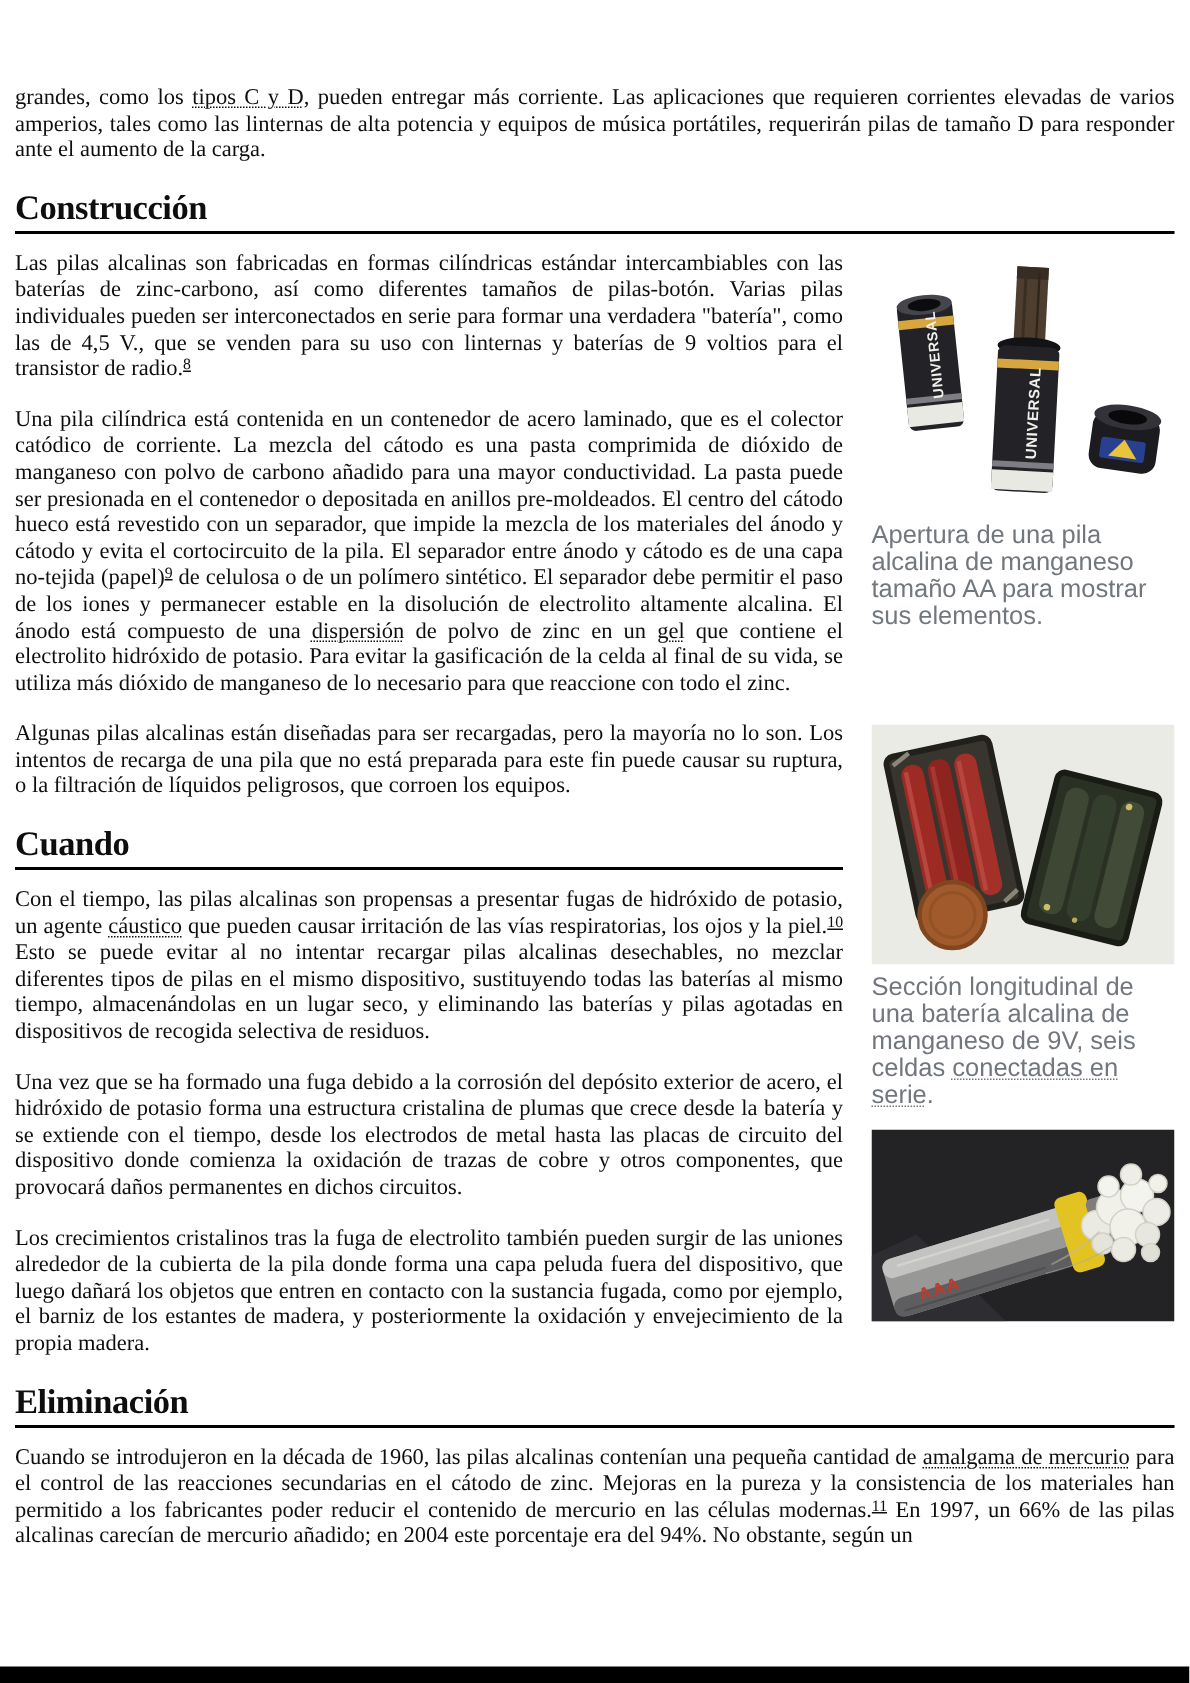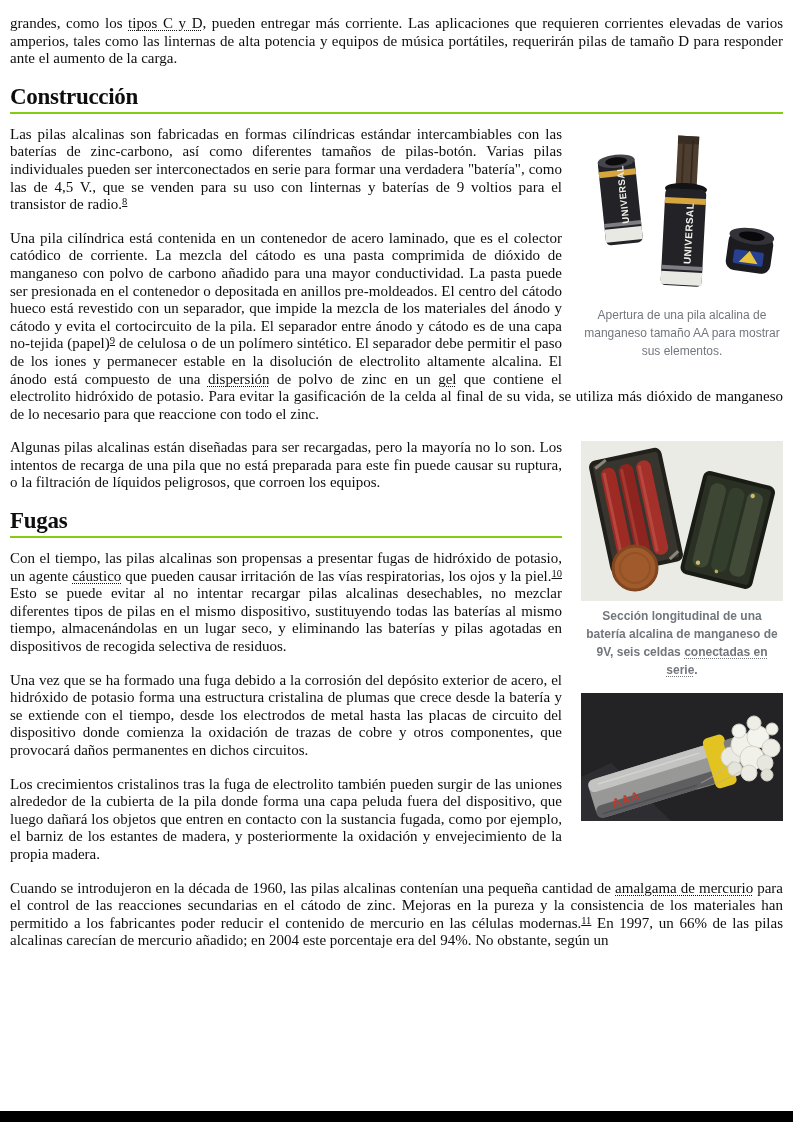--- a/index.html
+++ b/index.html
@@ -2,60 +2,60 @@
 <html><head>
 <meta charset="utf-8">
 <style>
   * { box-sizing: border-box; }
   html, body { margin: 0; padding: 0; }
   body {
     width: 793px; height: 1122px; overflow: hidden; position: relative;
     background: #ffffff; color: #0e0e0e;
     font-family: "Liberation Serif", "DejaVu Serif", serif;
   }
-  .page { padding: 15px 10px 0 10px; }
+  .page { padding: 15px 10px 0 10px; margin-top: 42px; }
 
   p.para {
     margin: 0 0 16px 0;
     font-size: 15px; line-height: 17.6px;
     text-align: justify;
   }
   p.narrow { margin-right: 220px; }
 
   h2.h {
     font-size: 23px; line-height: 26px; letter-spacing: -0.3px;
     font-weight: bold;
     margin: 2px 0 12px 0; padding-bottom: 2px;
-    border-bottom: 2px solid #84cc16;
+    border-bottom: 2px solid #000000;
     overflow: hidden; 
   }
 
   a.lk {
     color: inherit; cursor: pointer;
     text-decoration: underline dotted 1px; text-underline-offset: 2px;
   }
   a.ref {
     color: inherit; cursor: pointer;
     font-size: 10.5px; line-height: 0; vertical-align: 4px;
     text-decoration: underline solid 1px;
   }
 
   figure.fig {
     float: right; clear: right;
     width: 202px;
     margin: 2px 0 14px 19px;
   }
-  figure.fig2m { margin-bottom: 12px; font-weight: bold; }
+  figure.fig2m { margin-bottom: 12px; }
   figure.fig3m { margin-bottom: 12px; }
   .imgbox { width: 202px; display: block; cursor: pointer; }
   .imgbox svg { display: block; }
   figcaption {
     font-family: "Liberation Sans", "DejaVu Sans", sans-serif;
-    font-size: 12px; line-height: 18px; color: #72777d;
-    padding-top: 6px; text-align: center;
+    font-size: 17px; line-height: 18px; color: #72777d;
+    padding-top: 6px; text-align: left;
   }
   figcaption a.lk { color: inherit; }
 
   .bottom-bar {
     position: absolute; left: 0; top: 1111px;
     width: 793px; height: 11px; background: #000;
   }
 </style>
 </head>
 <body>
@@ -136,21 +136,21 @@
         </g>
       </svg>
     </span>
     <figcaption><span>Sección longitudinal de una batería alcalina de manganeso de 9V, seis celdas </span><a class="lk">conectadas en serie</a><span>.</span></figcaption>
   </figure>
 
 
 
   <p class="para">Algunas pilas alcalinas están diseñadas para ser recargadas, pero la mayoría no lo son. Los intentos de recarga de una pila que no está preparada para este fin puede causar su ruptura, o la filtración de líquidos peligrosos, que corroen los equipos.</p>
 
-  <h2 class="h">Fugas</h2>
+  <h2 class="h">Cuando</h2>
 
   <figure class="fig fig3m">
     <span class="imgbox">
       <svg width="202" height="128" viewBox="0 0 202 128" xmlns="http://www.w3.org/2000/svg">
         <rect width="202" height="128" fill="#232326"></rect>
         <polygon points="0,128 90,128 30,70 0,84" fill="#35353a" opacity="0.6"></polygon>
         <g transform="rotate(-17 100 75)">
           <rect x="6" y="60" width="142" height="40" rx="9" fill="#989896"></rect>
           <rect x="6" y="60" width="142" height="13" rx="6" fill="#c3c3c1"></rect>
           <rect x="6" y="87" width="142" height="13" rx="6" fill="#5e5e60"></rect>
@@ -179,18 +179,19 @@
       </svg>
     </span>
   </figure>
 
   <p class="para"><span>Con el tiempo, las pilas alcalinas son propensas a presentar fugas de hidróxido de potasio, un agente </span><a class="lk">cáustico</a><span> que pueden causar irritación de las vías respiratorias, los ojos y la piel.</span><a class="ref">10</a><span>  Esto se puede evitar al no intentar recargar pilas alcalinas desechables, no mezclar diferentes tipos de pilas en el mismo dispositivo, sustituyendo todas las baterías al mismo tiempo, almacenándolas en un lugar seco, y eliminando las baterías y pilas agotadas en dispositivos de recogida selectiva de residuos.</span></p>
 
   <p class="para narrow">Una vez que se ha formado una fuga debido a la corrosión del depósito exterior de acero, el hidróxido de potasio forma una estructura cristalina de plumas que crece desde la batería y se extiende con el tiempo, desde los electrodos de metal hasta las placas de circuito del dispositivo donde comienza la oxidación de trazas de cobre y otros componentes, que provocará daños permanentes en dichos circuitos.</p>
 
   <p class="para">Los crecimientos cristalinos tras la fuga de electrolito también pueden surgir de las uniones alrededor de la cubierta de la pila donde forma una capa peluda fuera del dispositivo, que luego dañará los objetos que entren en contacto con la sustancia fugada, como por ejemplo, el barniz de los estantes de madera, y posteriormente la oxidación y envejecimiento de la propia madera.</p>
 
+  <h2 class="h">Eliminación</h2>
 
   <p class="para"><span>Cuando se introdujeron en la década de 1960, las pilas alcalinas contenían una pequeña cantidad de </span><a class="lk">amalgama de mercurio</a><span> para el control de las reacciones secundarias en el cátodo de zinc. Mejoras en la pureza y la consistencia de los materiales han permitido a los fabricantes poder reducir el contenido de mercurio en las células modernas.</span><a class="ref">11</a><span>  En 1997, un 66% de las pilas alcalinas carecían de mercurio añadido; en 2004 este porcentaje era del 94%. No obstante, según un</span></p>
 
 </div>
 
 <div class="bottom-bar"></div>
 
 </body></html>

